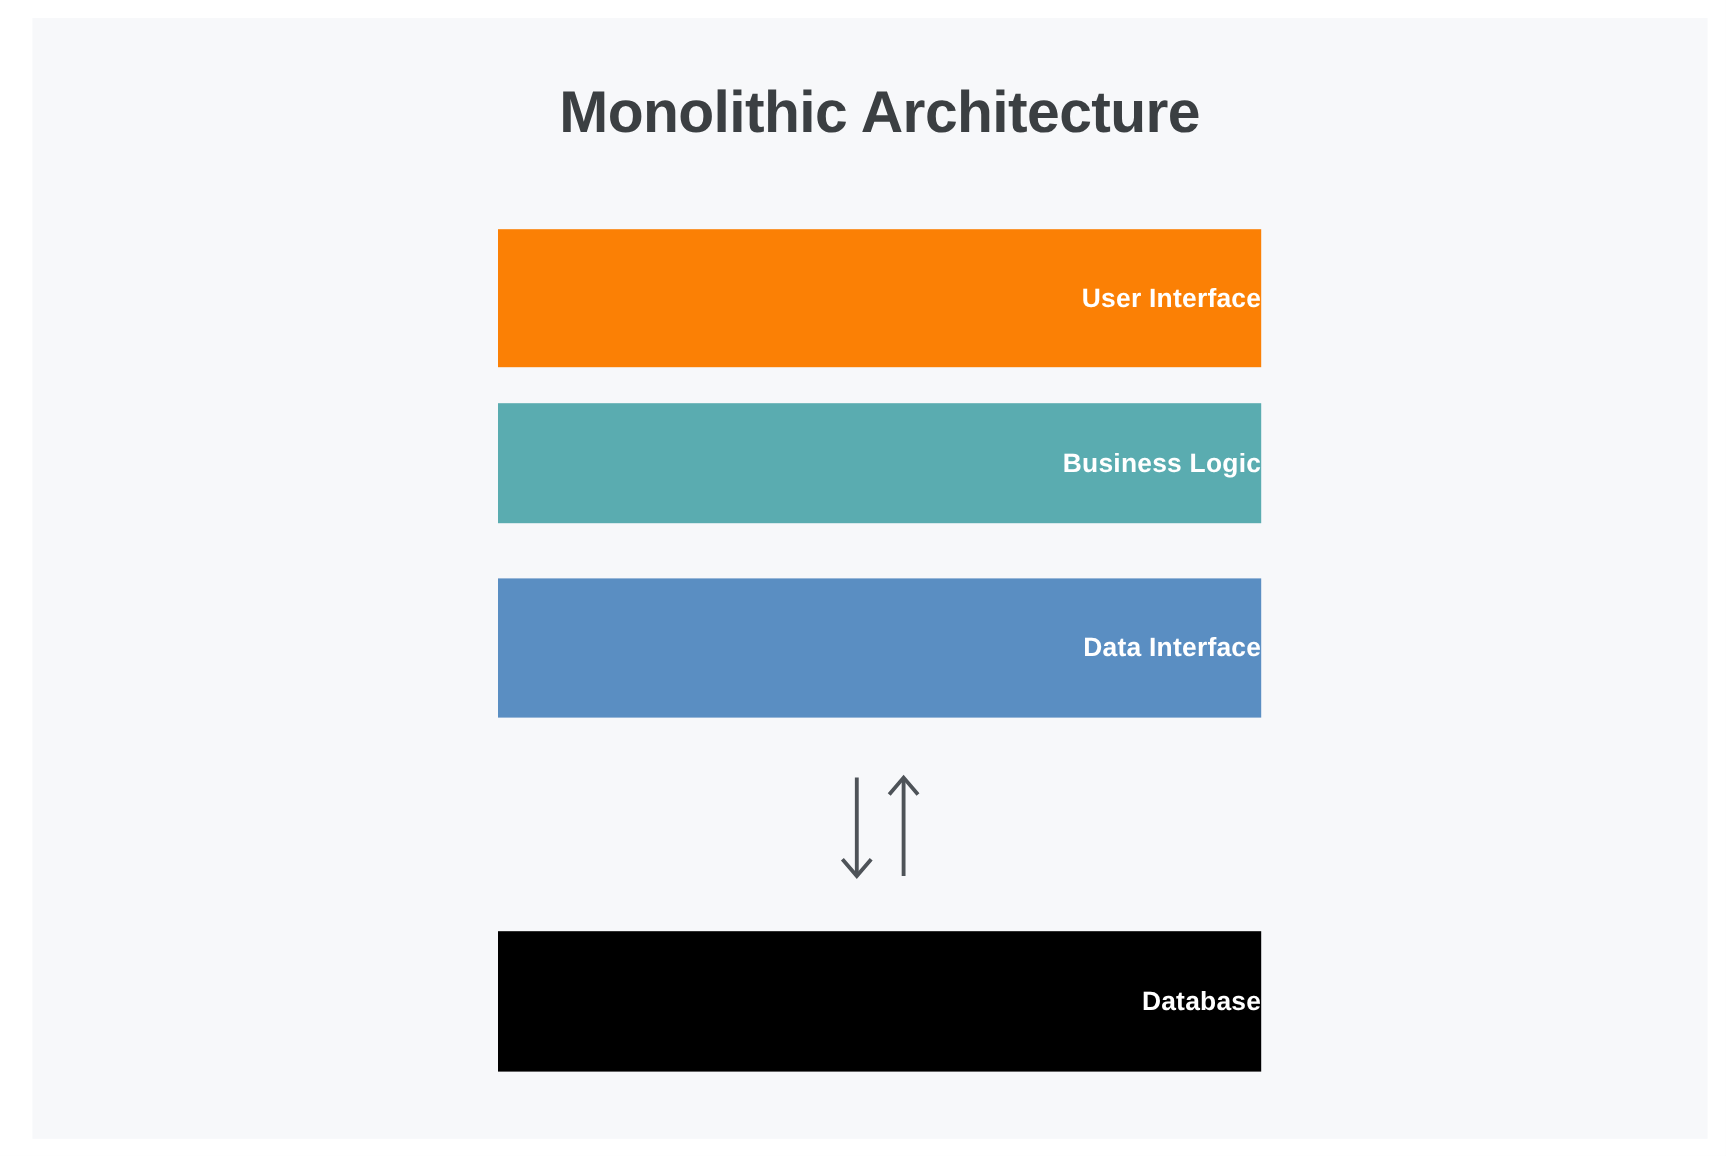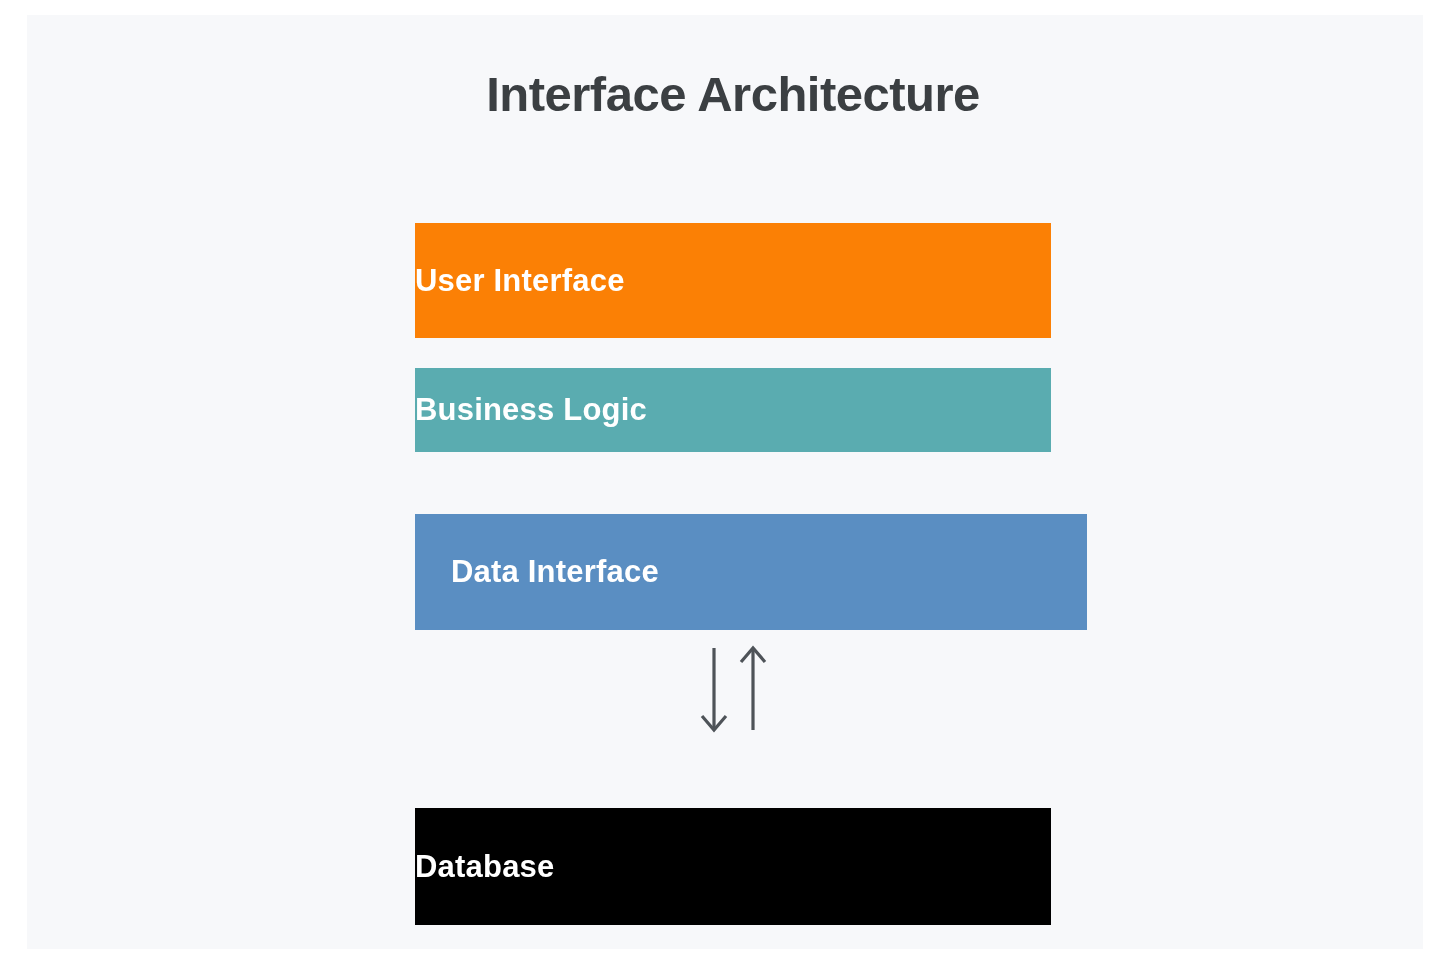--- a/index.html
+++ b/index.html
@@ -28,59 +28,58 @@
     font-weight: 700;
     white-space: nowrap;
     letter-spacing: -0.5px;
   }
   .layer {
     position: absolute;
     left: 415px;
     width: 636px;
     display: flex;
     align-items: center;
-    justify-content: flex-start;
-    font-size: 31px;
+    justify-content: flex-end;
+    font-size: 22px;
     font-weight: 700;
     letter-spacing: 0.2px;
-    margin-top: 32px;
   }
   .layer-ui { top: 191px; height: 115px; }
-  .layer-bl { top: 336px; height: 84px; }
+  .layer-bl { top: 336px; height: 100px; }
   .layer-di { top: 482px; height: 116px; }
   .layer-db { top: 776px; height: 117px; }
   .arrow-svg {
     position: absolute;
     top: 645px;
     width: 32px;
     height: 88px;
     fill: none;
     stroke-width: 3.2;
   }
   .arrow-down-svg { left: 698px; }
   .arrow-up-svg { left: 737px; }
 </style>
 </head>
 <body>
 
 <div class="page">
 
   <div class="panel" style="background: rgb(247, 248, 250);"></div>
 
-  <div class="title" style="color: rgb(59, 63, 66);">Interface Architecture</div>
+  <div class="title" style="color: rgb(59, 63, 66);">Monolithic Architecture</div>
 
   <div class="layer layer-ui" style="background: rgb(251, 128, 5); color: rgb(255, 255, 255);">
     <span>User Interface</span>
   </div>
 
   <div class="layer layer-bl" style="background: rgb(90, 172, 176); color: rgb(255, 255, 255);">
     <span>Business Logic</span>
   </div>
 
-  <div class="layer layer-di" style="background: rgb(90, 142, 194); color: rgb(255, 255, 255); padding-left: 36px;">
+  <div class="layer layer-di" style="background: rgb(90, 142, 194); color: rgb(255, 255, 255);">
     <span>Data Interface</span>
   </div>
 
   <svg class="arrow-svg arrow-down-svg" viewBox="0 0 32 88" aria-hidden="true" style="stroke: rgb(78, 83, 88);">
     <line x1="16" y1="3" x2="16" y2="83"></line>
     <polyline points="4,71 16,85 28,71"></polyline>
   </svg>
 
   <svg class="arrow-svg arrow-up-svg" viewBox="0 0 32 88" aria-hidden="true" style="stroke: rgb(78, 83, 88);">
     <line x1="16" y1="85" x2="16" y2="5"></line>

